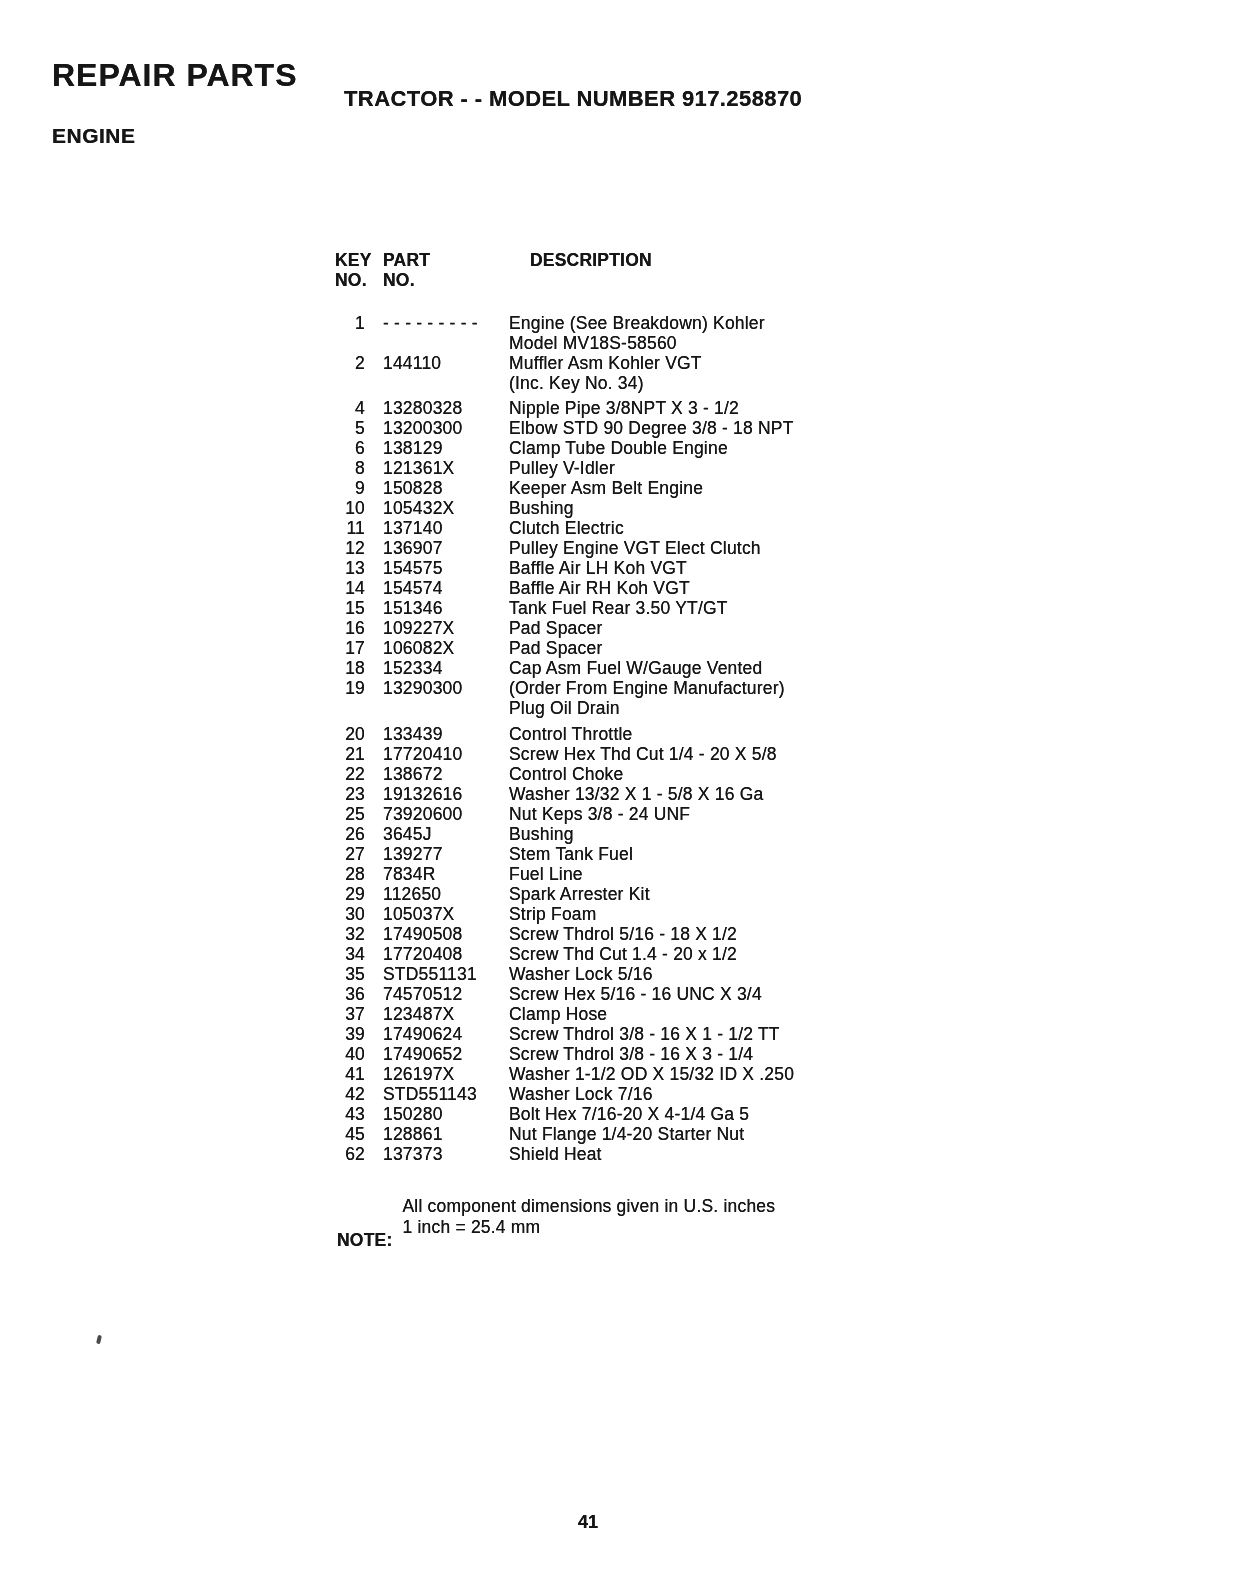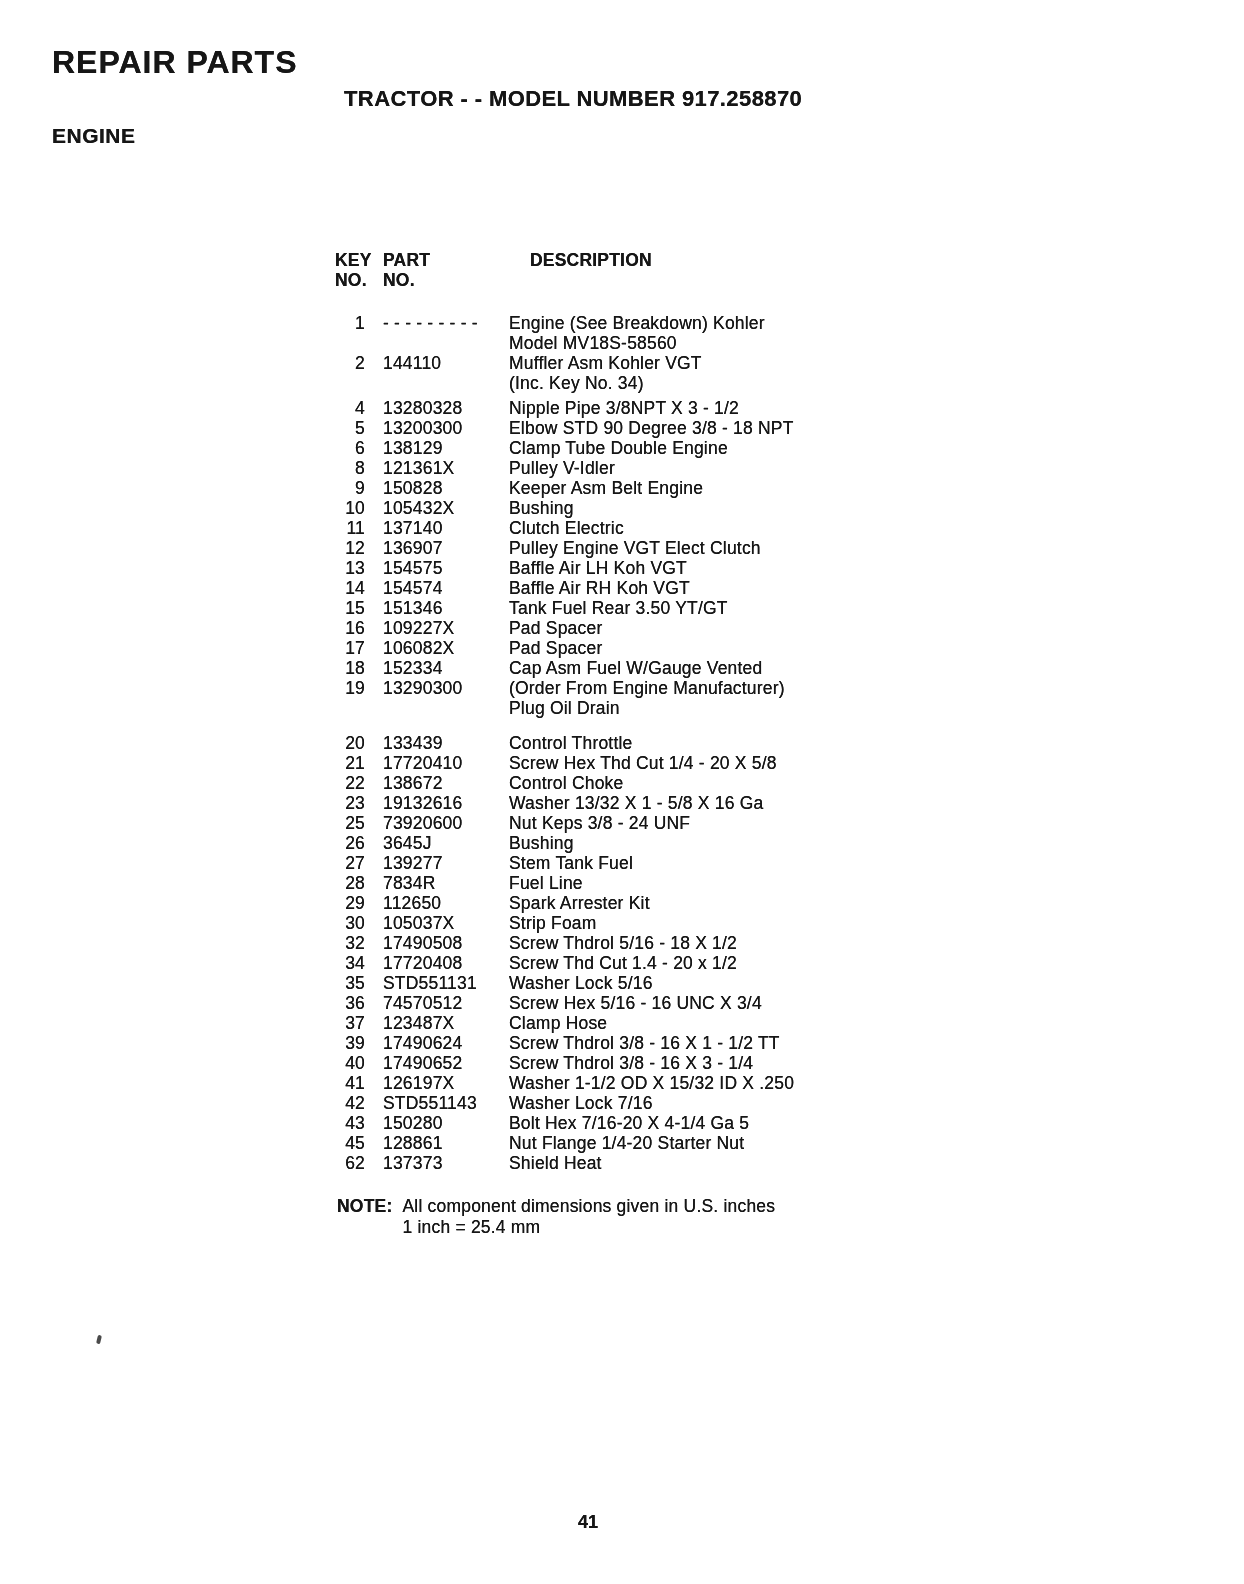--- a/index.html
+++ b/index.html
@@ -8,21 +8,21 @@
     width:1244px; height:1584px;
     margin:0 auto;
     background:#ffffff;
     font-family:"Liberation Sans", sans-serif;
     color:#161616;
     overflow:hidden;
   }
   .page * { text-shadow:0 0 0.5px currentColor; }
 
   .title {
-    position:absolute; left:52px; top:44px;
+    position:absolute; left:52px; top:57px;
     font-size:32px; font-weight:bold; letter-spacing:1px;
   }
   .subtitle {
     position:absolute; left:344px; top:86px;
     font-size:22px; font-weight:bold; letter-spacing:0.4px;
   }
   .section {
     position:absolute; left:52px; top:124px;
     font-size:21px; font-weight:bold; letter-spacing:0.5px;
   }
@@ -34,30 +34,30 @@
   .thead, .trow {
     display:grid;
     grid-template-columns:40px 108px auto;
     column-gap:18px;
   }
   .thead { font-weight:bold; margin-bottom:23px; }
   .thead .cell.key { padding-left:10px; }
   .thead .cell.desc { display:flex; align-items:flex-start;margin-left:21px; }
   .trow .cell.key { text-align:right; }
   .trow.gap-lg { margin-top:5px; }
-  .trow.gap-sm { margin-top:15px; }
+  .trow.gap-sm { margin-top:6px; }
   .cell.part { white-space:nowrap; }
   .cell.desc { white-space:nowrap; }
 
   .note {
     position:absolute; left:337px; top:1196px;
     font-size:17.5px; line-height:21px; letter-spacing:0.2px;
     display:grid; grid-template-columns:auto auto; column-gap:10px;
   }
-  .note-label { font-weight:bold; }
+  .note-label { font-weight:bold;margin-top:34px; }
 
   .page-number {
     position:absolute; left:578px; top:1512px;
     font-size:18px; font-weight:bold;
   }
 
   .speck {
     position:absolute; left:97px; top:1335px;
     width:4px; height:9px; background:#2a2a2a;
     border-radius:2px; transform:rotate(14deg); opacity:0.85;

